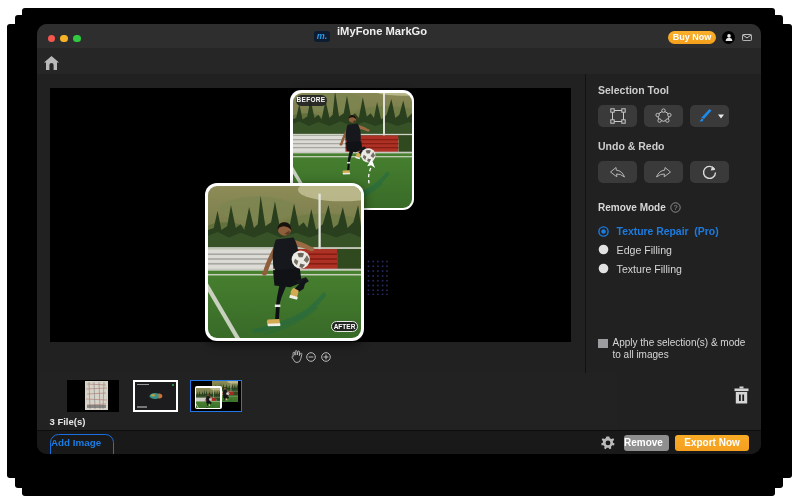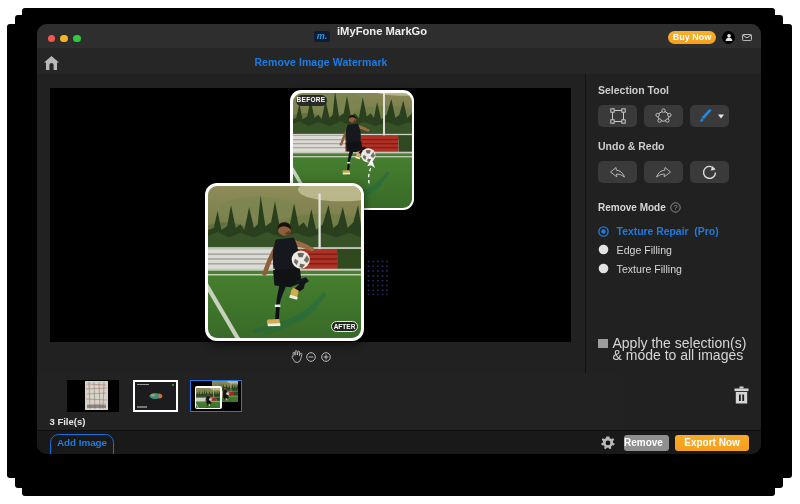--- a/index.html
+++ b/index.html
@@ -103,21 +103,20 @@
         </svg>
       <svg class="abs" style="left:704.5px;top:10px" width="10" height="7.2" viewBox="0 0 11 8">
           <rect x="0.6" y="0.6" width="9.8" height="6.8" rx="1" fill="none" stroke="#c9c9c9" stroke-width="1.1"></rect>
           <path d="M0.8 1 L5.5 4.4 L10.2 1" fill="none" stroke="#c9c9c9" stroke-width="1.1"></path>
         </svg>
     </div>
     <div id="navrow">
       <svg class="abs" style="left:7px;top:8px" width="15" height="14" viewBox="0 0 15 14">
           <path d="M7.5 0 L15 6.6 L13 6.6 L13 14 L9.6 14 L9.6 9 A2.1 2.1 0 0 0 5.4 9 L5.4 14 L2 14 L2 6.6 L0 6.6 Z" fill="#b9b9b9"></path>
         </svg>
-      <div class="abs" style="left:160px;top:7.5px;width:248px;text-align:center;color:#1a7ce4;font-size:10.5px;font-weight:bold;letter-spacing:0.1px">Remove Image Watermark</div>
     </div>
     <div id="vdiv"></div>
     <div class="lbl" style="left:561px;top:59.5px">Selection Tool</div>
     <div class="tbtn" style="left:561px;top:81px">
         <svg width="16" height="16" viewBox="0 0 16 16">
           <rect x="2.5" y="2.5" width="11" height="11" fill="none" stroke="#c9c9c9" stroke-width="1"></rect>
           <rect x="0.8" y="0.8" width="3.4" height="3.4" fill="#3a3a3a" stroke="#c9c9c9" stroke-width="1"></rect>
           <rect x="11.8" y="0.8" width="3.4" height="3.4" fill="#3a3a3a" stroke="#c9c9c9" stroke-width="1"></rect>
           <rect x="0.8" y="11.8" width="3.4" height="3.4" fill="#3a3a3a" stroke="#c9c9c9" stroke-width="1"></rect>
           <rect x="11.8" y="11.8" width="3.4" height="3.4" fill="#3a3a3a" stroke="#c9c9c9" stroke-width="1"></rect>
@@ -169,21 +168,21 @@
     <div class="radio-txt" style="left:579.6px;top:201.5px;color:#1b7ce2;font-weight:bold;font-size:10.4px">Texture Repair&nbsp; (Pro)</div>
     <svg class="abs" style="left:561px;top:220px" width="11" height="11" viewBox="0 0 11 11">
         <circle cx="5.5" cy="5.5" r="4.8" fill="#e2e2e2"></circle>
       </svg>
     <div class="radio-txt" style="left:579.6px;top:220px">Edge Filling</div>
     <svg class="abs" style="left:561px;top:238.5px" width="11" height="11" viewBox="0 0 11 11">
         <circle cx="5.5" cy="5.5" r="4.8" fill="#e2e2e2"></circle>
       </svg>
     <div class="radio-txt" style="left:579.6px;top:238.5px">Texture Filling</div>
     <div class="abs" style="left:561px;top:314.5px;width:9.5px;height:9.5px;background:#9d9da0"></div>
-    <div class="radio-txt" style="left:575.5px;top:312.5px;font-size:14px;line-height:12.5px;white-space:normal;width:140px">Apply the selection(s) &amp; mode to all images</div>
+    <div class="radio-txt" style="left:575.5px;top:312.5px;font-size:10px;line-height:12.5px;white-space:normal;width:140px">Apply the selection(s) &amp; mode to all images</div>
     <div id="preview">
       <div class="abs" style="left:240px;top:2px;width:124px;height:120px;background:#fff;border-radius:11px;box-shadow:0 2px 8px rgba(0,0,0,0.55)">
         <svg class="abs" style="left:2.5px;top:2.5px;border-radius:9px" width="119" height="115" viewBox="2 12 150 146" preserveAspectRatio="xMidYMid slice">
             <use href="#bg"></use>
             <use href="#player" transform="translate(21.8,14) scale(0.69)"></use>
             <use href="#ball" transform="translate(4.7,18) scale(0.95)"></use>
           <path d="M101 95.5 L95.5 105 L100.5 103.5 L105.5 107 Z" fill="#fff"></path>
           <path d="M100 107 Q95.5 118 98.5 129" stroke="#fff" stroke-width="1.7" fill="none" stroke-dasharray="4.2 3.6" opacity="0.95"></path>
         </svg>
         <div class="abs" style="left:5.5px;top:5px;width:31px;height:10.5px;background:rgba(35,35,35,0.92);border-radius:5.5px;color:#fff;font-size:6.5px;font-weight:bold;text-align:center;line-height:10.5px;letter-spacing:0.3px">BEFORE</div>
@@ -293,21 +292,21 @@
       <svg class="abs" style="left:697px;top:13px" width="15" height="18" viewBox="0 0 15 18">
           <path d="M5.5 0.5 L9.5 0.5 L9.5 2.5 L5.5 2.5 Z" fill="#d5d5d5"></path>
           <rect x="0.5" y="2.5" width="14" height="2.6" fill="#d5d5d5"></rect>
           <path d="M1.8 6 L13.2 6 L13.2 17.5 L1.8 17.5 Z" fill="#d5d5d5"></path>
           <rect x="5" y="8.5" width="1.8" height="6.5" fill="#1f1f1f"></rect>
           <rect x="8.3" y="8.5" width="1.8" height="6.5" fill="#1f1f1f"></rect>
         </svg>
       <div class="abs" style="left:12.5px;top:43px;color:#e8e8e8;font-size:9.5px;font-weight:bold">3 File(s)</div>
     </div>
     <div id="botbar">
-      <div class="abs" style="left:13px;top:2.5px;width:64px;height:30px;border:1.4px solid #1a6fe0;border-radius:8.5px;color:#1b7ce2;font-size:9.8px;font-weight:bold;text-align:center;line-height:15.5px">Add Image</div>
+      <div class="abs" style="left:13px;top:2.5px;width:64px;height:30px;border:1.4px solid #1a6fe0;border-radius:8.5px;color:#1b7ce2;font-size:9.8px;font-weight:bold;line-height:15.5px">Add Image</div>
       <svg class="abs" style="left:564px;top:4.5px" width="14" height="14" viewBox="0 0 14 14">
           <path d="M7 0.5 L8.3 0.5 L8.8 2.3 L10.5 3 L12.2 2.2 L13.2 3.8 L11.8 5.2 L12 6.8 L13.6 7.6 L13 9.4 L11.2 9.3 L10 10.7 L10.3 12.5 L8.6 13.2 L7.5 11.7 L5.8 11.8 L4.7 13.2 L3.1 12.3 L3.6 10.5 L2.4 9.2 L0.6 9.3 L0.2 7.5 L1.8 6.7 L2 5 L0.7 3.7 L1.7 2.2 L3.4 2.9 L4.9 2.1 L5.3 0.4 Z" fill="#b9b9b9"></path>
           <circle cx="7" cy="6.9" r="2.4" fill="#191919"></circle>
         </svg>
       <div class="abs" style="left:587px;top:4px;width:45px;height:15.5px;background:#8f8f8f;border-radius:3px;color:#fff;font-size:10px;font-weight:bold;text-align:left;line-height:15.5px">Remove</div>
       <div class="abs" style="left:638px;top:4px;width:74px;height:16px;background:linear-gradient(#f8ab27,#f5a01e);border-radius:3px;color:#fff;font-size:10px;font-weight:bold;text-align:center;line-height:16px">Export Now</div>
     </div>
   </div>
 </div>
 

